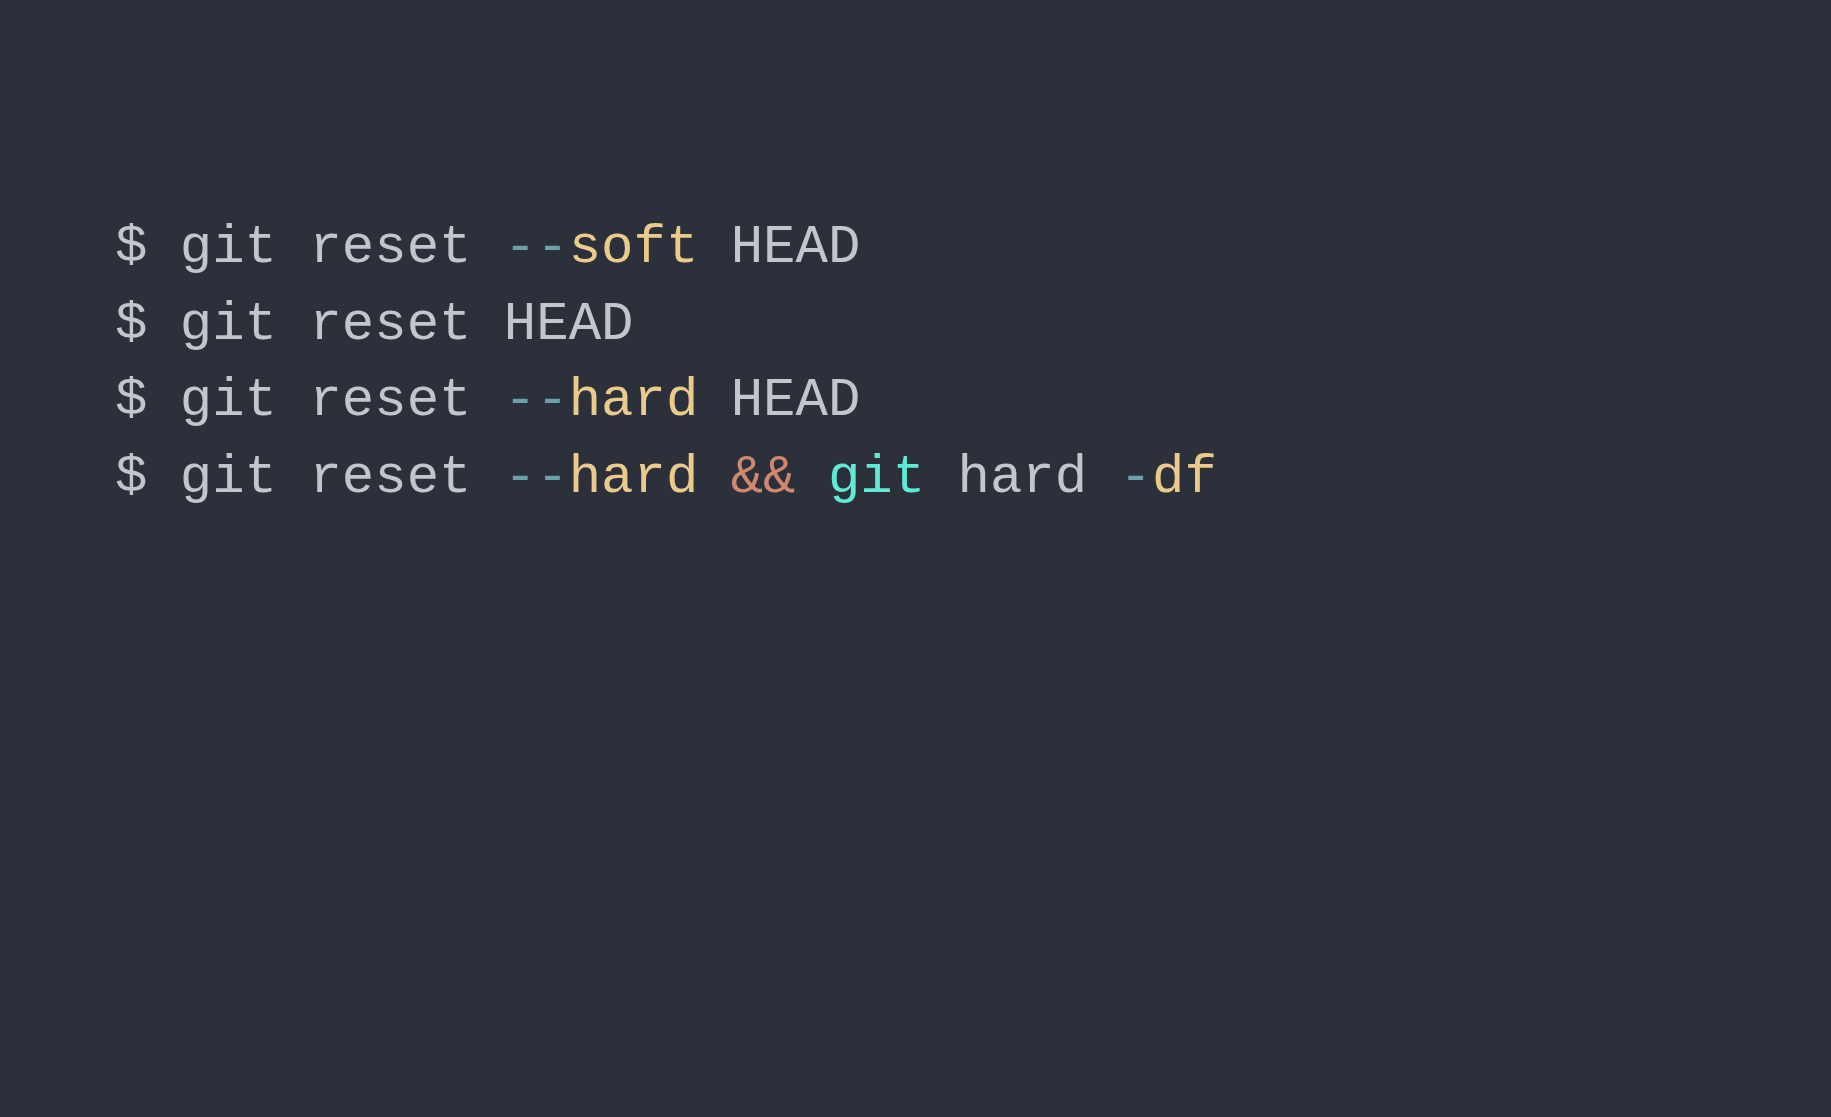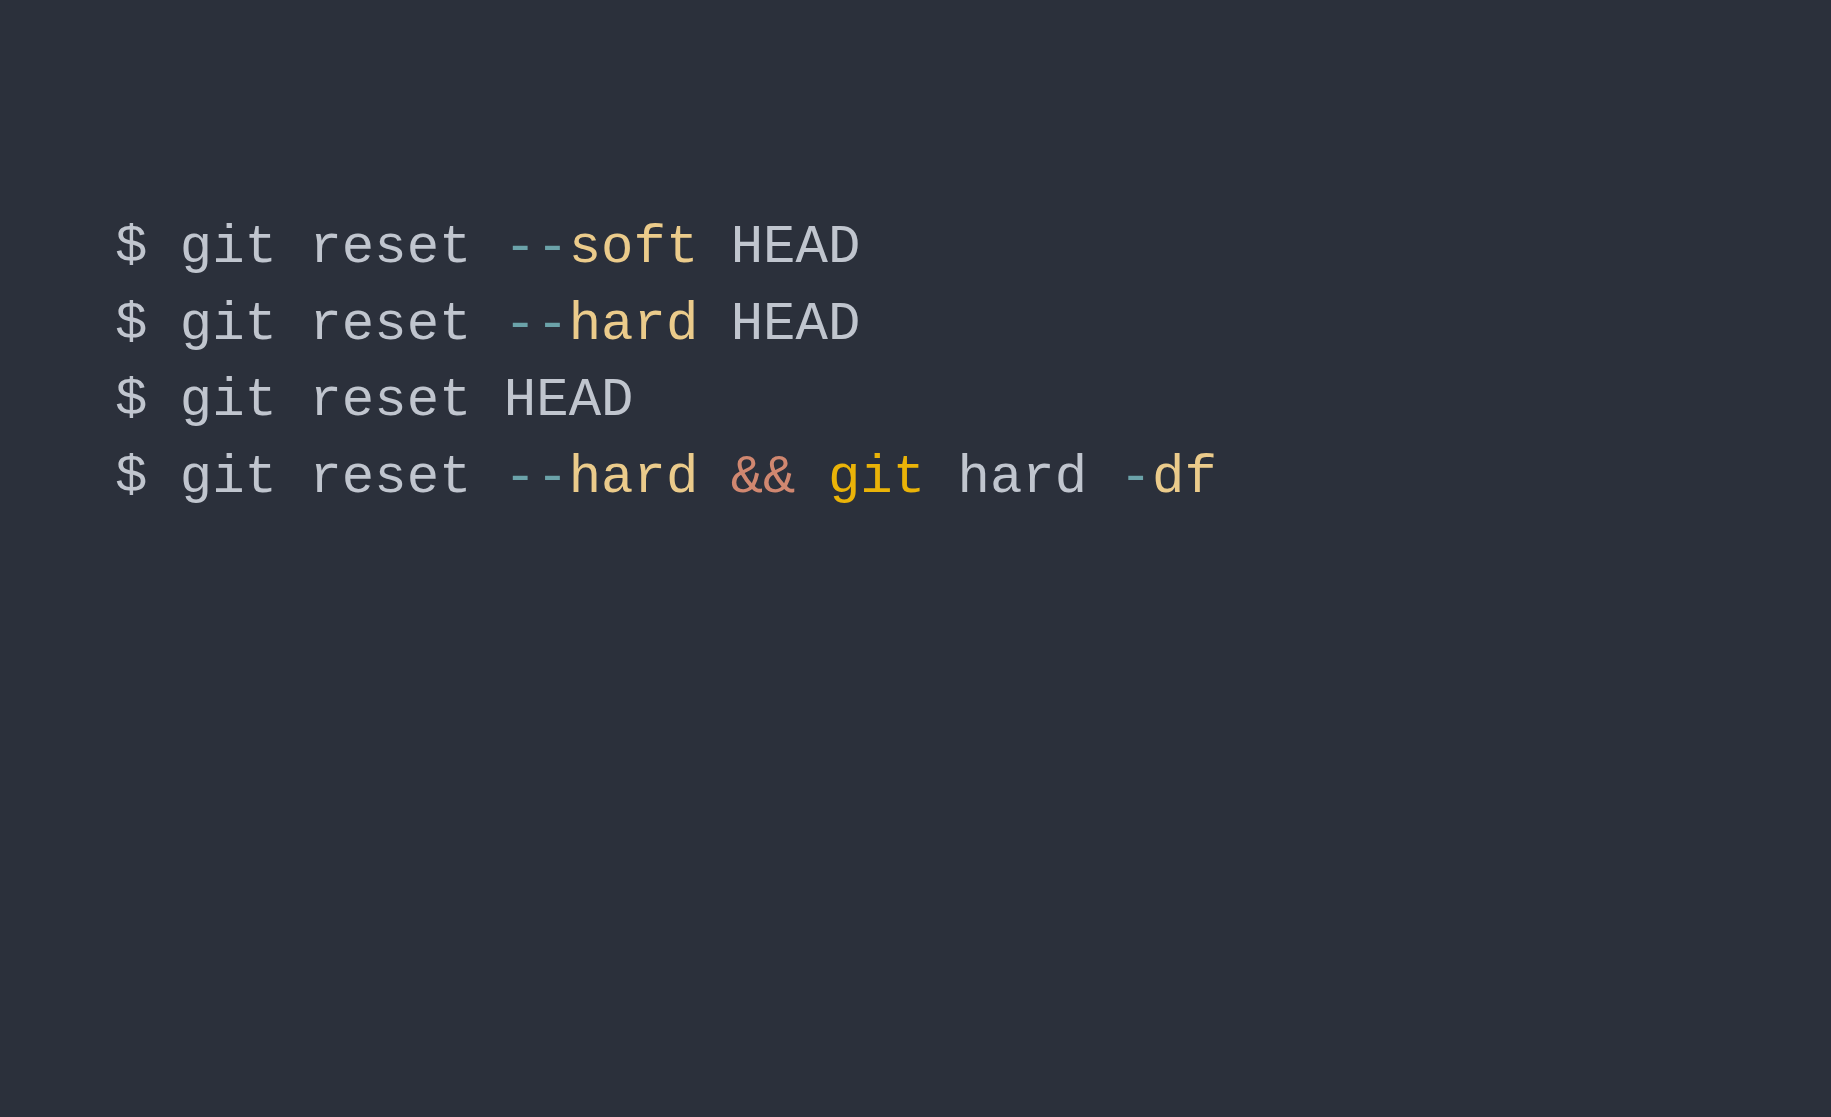--- a/index.html
+++ b/index.html
@@ -18,23 +18,23 @@
       padding-left: 115px;
       color: #c0c5ce;
     }
     .terminal-line {
       white-space: pre;
     }
     .tok-default { color: #c0c5ce; }
     .tok-dash { color: #6ba2a9; }
     .tok-flag { color: #ebcb8b; }
     .tok-op { color: #d08770; }
-    .tok-keyword { color: #eab308; }
+    .tok-keyword { color: #5eead4; }
   </style>
 </head>
 <body>
 
 <div id="terminal-container">
     <div class="terminal-line"><span class="tok-default">$ git reset </span><span class="tok-dash">--</span><span class="tok-flag">soft</span><span class="tok-default"> HEAD</span></div>
+    <div class="terminal-line"><span class="tok-default">$ git reset HEAD</span></div>
     <div class="terminal-line"><span class="tok-default">$ git reset </span><span class="tok-dash">--</span><span class="tok-flag">hard</span><span class="tok-default"> HEAD</span></div>
-    <div class="terminal-line"><span class="tok-default">$ git reset HEAD</span></div>
     <div class="terminal-line"><span class="tok-default">$ git reset </span><span class="tok-dash">--</span><span class="tok-flag">hard</span><span class="tok-default"> </span><span class="tok-op">&amp;&amp;</span><span class="tok-default"> </span><span class="tok-keyword">git</span><span class="tok-default"> hard </span><span class="tok-dash">-</span><span class="tok-flag">df</span></div>
   </div>
 
 </body></html>

